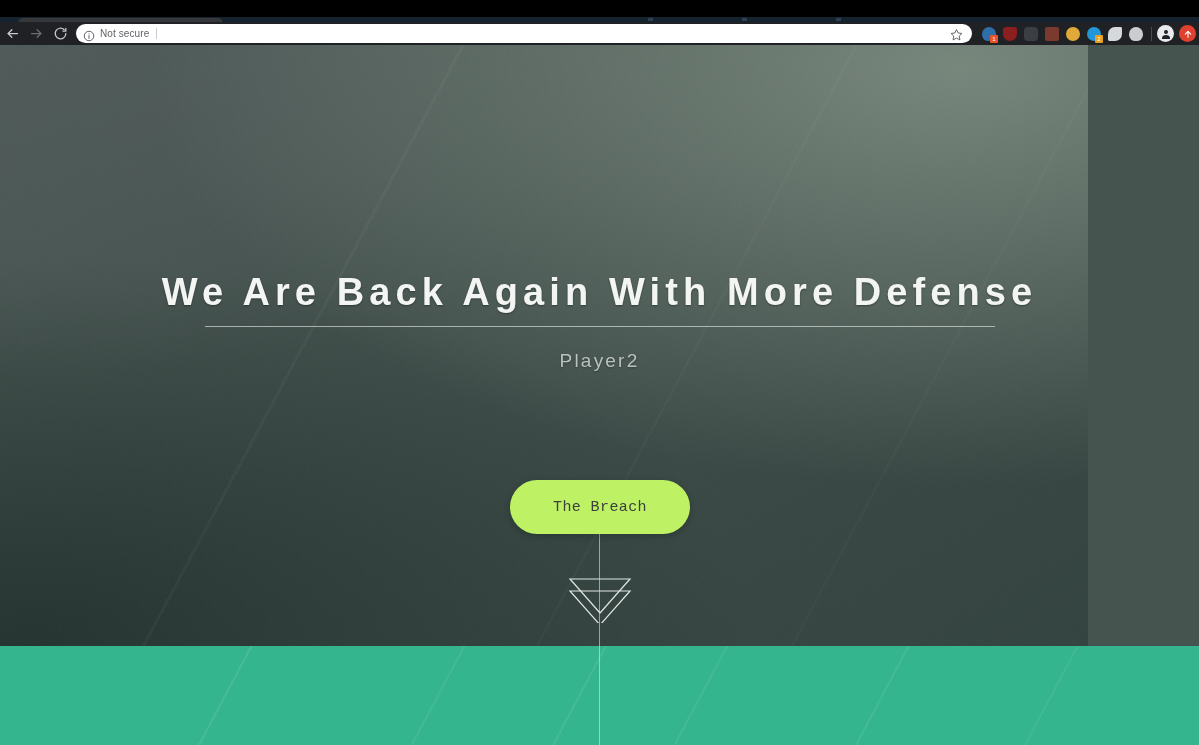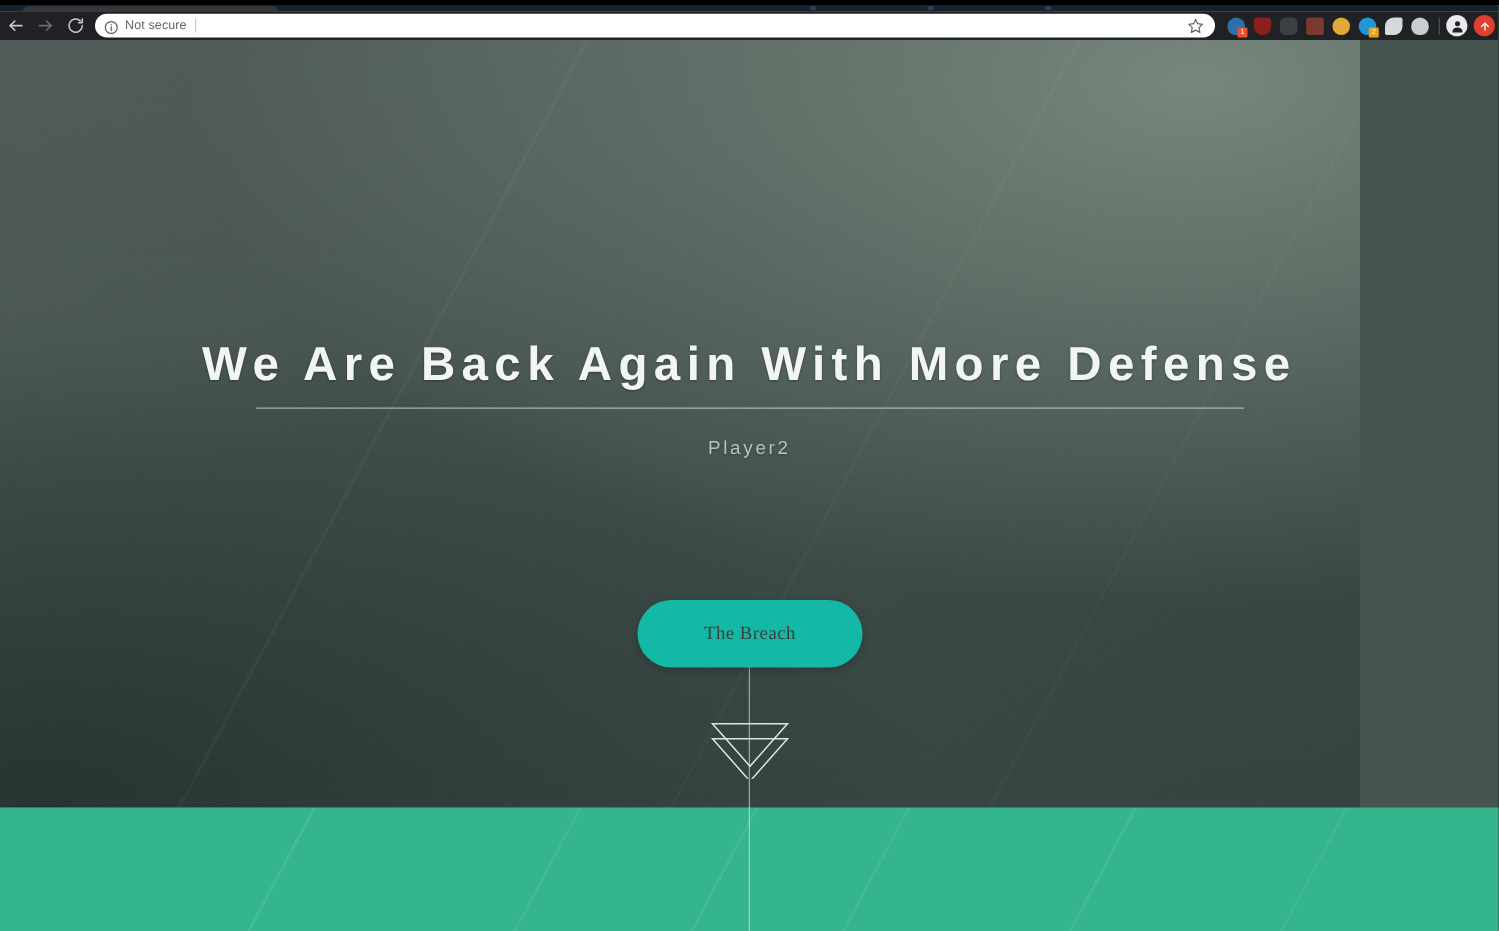--- a/index.html
+++ b/index.html
@@ -9,24 +9,24 @@
     width: 1199px;
     height: 745px;
     overflow: hidden;
     background: #000;
     font-family: "Liberation Sans", sans-serif;
   }
 
   
   #browser-chrome {
     position: absolute;
-    top: 4px; left: 0;
+    top: 17px; left: 0;
     width: 1199px;
     height: 28px;
-    background: #86efac;
+    background: #84cc16;
     z-index: 50;
   }
 
   
   #tab-strip {
     position: absolute;
     top: 0; left: 0;
     width: 1199px;
     height: 5px;
     background: #15232f;
@@ -245,21 +245,21 @@
     width: 790px;
     height: 1px;
     background: rgba(233,238,235,0.62);
   }
 
   #page-subtitle {
     position: absolute;
     top: 322px; left: 0;
     width: 1199px;
     text-align: center;
-    font-size: 15px;
+    font-size: 19px;
     letter-spacing: 2.2px;
     color: #b9c2bd;
     text-shadow: 0 1px 2px rgba(0,0,0,0.3);
   }
 
   
   #connector-line {
     position: absolute;
     left: 599px;
     top: 478px;
@@ -269,32 +269,32 @@
     z-index: 1;
   }
 
   #breach-button {
     position: absolute;
     left: 510px;
     top: 452px;
     width: 180px;
     height: 54px;
     border-radius: 27px;
-    background: #14b8a6;
+    background: #bef264;
     color: #3b3f3e;
     font-size: 15px;
     letter-spacing: 0.4px;
     display: flex;
     align-items: center;
     justify-content: center;
     box-shadow: 0 2px 7px rgba(0,0,0,0.22);
     z-index: 3;
     cursor: pointer;
     border: none;
-    font-family: Liberation Serif, serif;
+    font-family: Liberation Mono, monospace;
   }
 
   #scroll-arrow {
     position: absolute;
     left: 566px;
     top: 545px;
     width: 68px;
     height: 50px;
     z-index: 2;
   }

